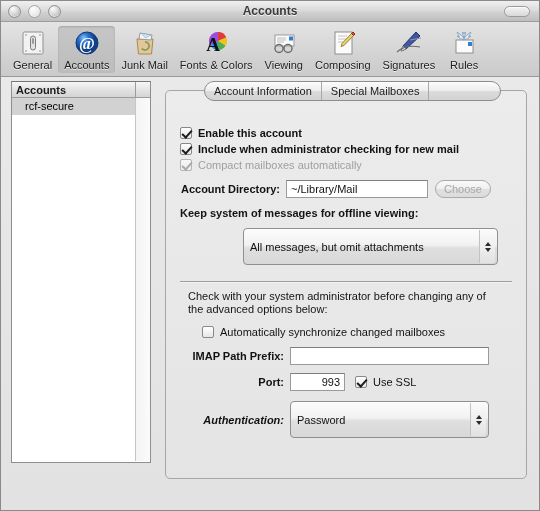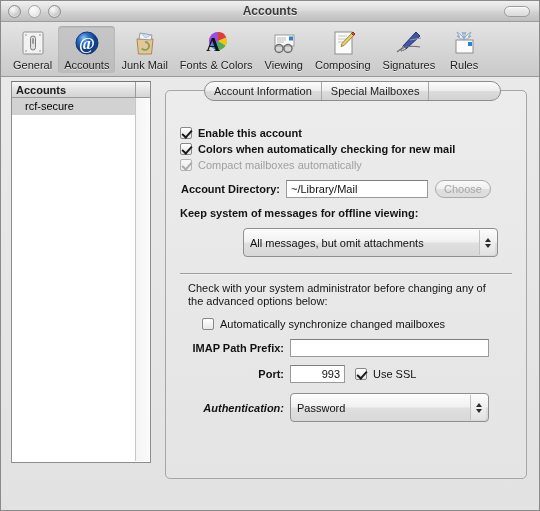--- a/index.html
+++ b/index.html
@@ -211,21 +211,21 @@
   .btn {
     height: 18px; padding: 0 0;
     border: 1px solid #aaaaaa;
     border-radius: 9px;
     background: linear-gradient(to bottom, #fafafa 0%, #efefef 48%, #e0e0e0 52%, #dcdcdc 100%);
     font-size: 11px; color: #a6a6a6;
     display: flex; align-items: center; justify-content: center;
   }
   .popup {
     position: relative;
-    height: 29px;
+    height: 37px;
     border: 1px solid #8f8f8f;
     border-radius: 4px;
     background: linear-gradient(to bottom, #fdfdfd 0%, #f1f1f1 46%, #dfdfdf 54%, #d8d8d8 100%);
     font-size: 11px; color: #111;
     display: flex; align-items: center;
     padding: 0 22px 0 6px;
     white-space: nowrap; overflow: hidden;
   }
   .popup-arrows {
     position: absolute; right: 2px; top: 1px; bottom: 1px;
@@ -410,21 +410,21 @@
     <div class="panel">
       <div class="panel-inner">
 
         <div style="margin-top:18px;">
           <div class="chk-row">
             <span class="chk checked"></span>
             <span class="chk-label">Enable this account</span>
           </div>
           <div class="chk-row">
             <span class="chk checked"></span>
-            <span class="chk-label">Colors when automatically checking for new mail</span>
+            <span class="chk-label">Include when administrator checking for new mail</span>
           </div>
           <div class="chk-row">
             <span class="chk checked disabled"></span>
             <span class="chk-label dim">Compact mailboxes automatically</span>
           </div>
         </div>
 
         <div class="field-row" style="margin-top:9px;">
           <div class="field-label" style="width:100px;">Account Directory:</div>
           <div class="txtfield" style="width:142px; margin-left:6px;" title="~/Library/Mail">~/Library/Mail</div>

